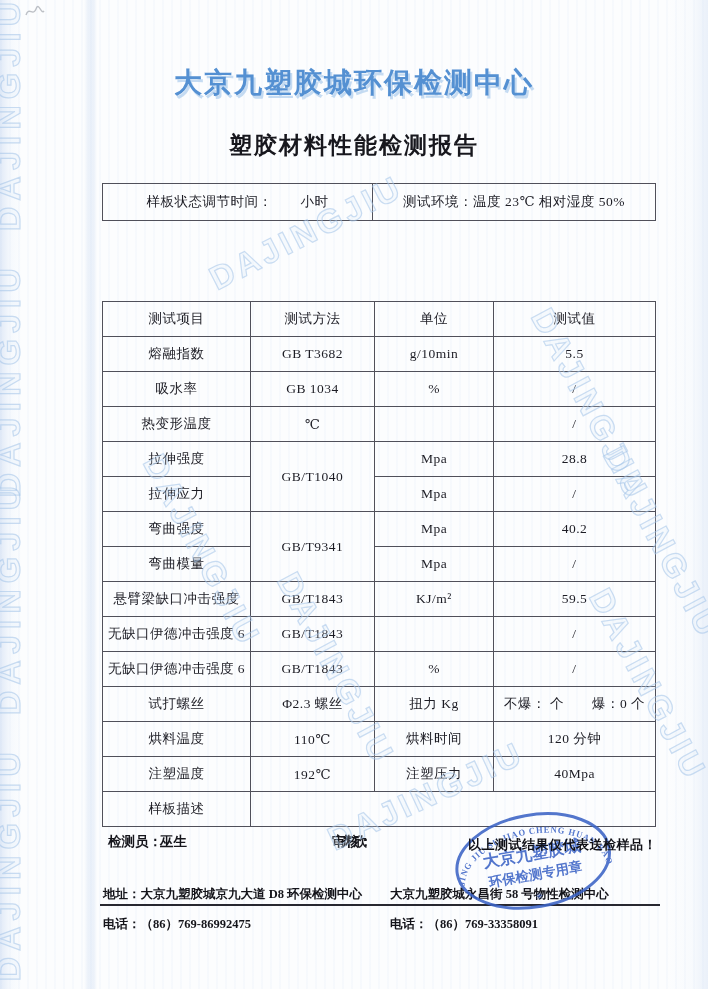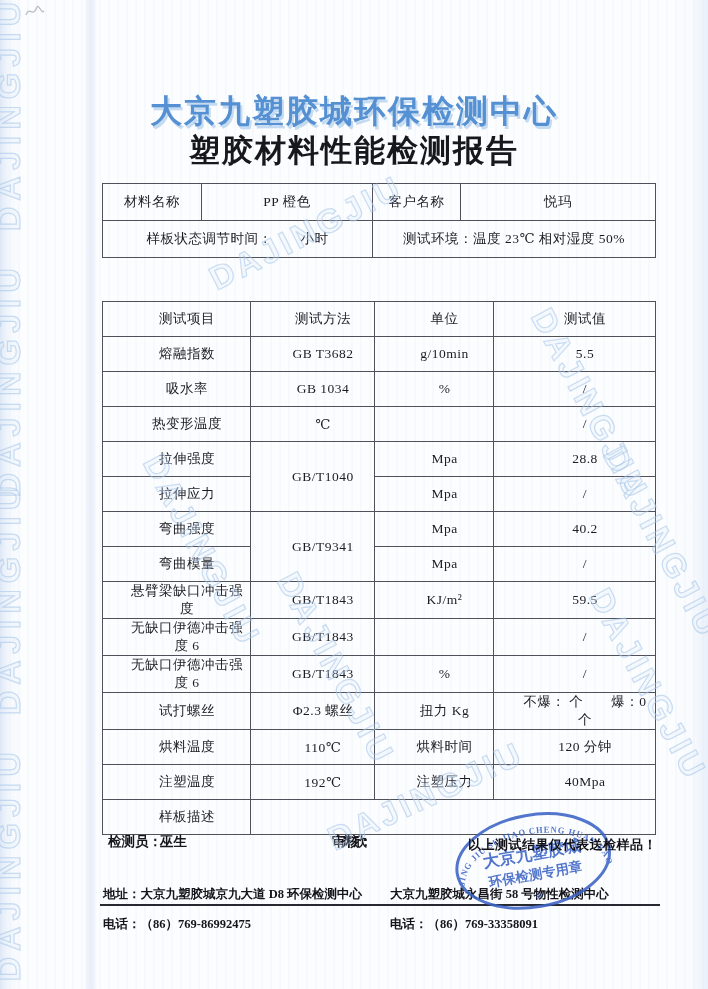--- a/index.html
+++ b/index.html
@@ -24,38 +24,37 @@
     font-family:"Liberation Sans","DejaVu Sans",sans-serif;
     font-weight:700;font-size:33px;letter-spacing:4px;
     color:rgba(222,234,248,.20);
     -webkit-text-stroke:1.2px rgba(163,195,232,.55);
     transform-origin:0 50%;
   }
   .wm-vert{font-size:34px;letter-spacing:6px;}
   
   .title{
     position:absolute;top:64px;left:0;width:100%;z-index:2;text-align:center;
-    font-size:32px;font-weight:bold;letter-spacing:2px;color:#5490d2;
+    font-size:28px;font-weight:bold;letter-spacing:2px;color:#5490d2;
     text-shadow:2px 3px 0 rgba(152,192,232,.55);
-    margin-top:26px;
   }
   .subtitle{
     position:absolute;top:130px;left:0;width:100%;z-index:2;text-align:center;
-    font-size:31px;font-weight:600;letter-spacing:2px;color:#17171d;
+    font-size:23px;font-weight:600;letter-spacing:2px;color:#17171d;
   }
   
   table{border-collapse:collapse;table-layout:fixed;position:absolute;z-index:2;background:transparent;}
   td{
     border:1px solid #50505a;font-size:13.5px;text-align:center;vertical-align:middle;
     color:#1c1c24;overflow:hidden;padding:0 2px;letter-spacing:.5px;
   }
   .info-table{left:102px;top:183px;width:553px;}
   .info-table td{height:36px;}
   .results-table{left:102px;top:301px;width:553px;}
-  .results-table td{height:34px;padding-left:23px;}
+  .results-table td{height:34px;}
   
   .sig-row{position:absolute;top:833px;left:0;width:708px;z-index:2;font-size:13.5px;color:#16161c;}
   .sig-label{position:absolute;white-space:nowrap;font-weight:bold;}
   .note{position:absolute;left:468px;top:836px;z-index:5;font-size:13px;font-weight:700;color:#101016;white-space:nowrap;letter-spacing:.5px;}
   .addr-row{position:absolute;top:886px;left:0;width:708px;z-index:2;font-size:12.5px;font-weight:700;color:#14141a;}
   .phone-row{position:absolute;top:916px;left:0;width:708px;z-index:2;font-size:12.5px;font-weight:700;color:#14141a;}
   .addr-left,.phone-left{position:absolute;left:103px;white-space:nowrap;}
   .addr-right,.phone-right{position:absolute;left:390px;white-space:nowrap;}
   .divider{position:absolute;left:100px;top:904px;width:560px;height:2px;background:#282830;z-index:2;}
   
@@ -88,26 +87,20 @@
 <div class="subtitle">塑胶材料性能检测报告</div>
 
 <table class="info-table">
   <colgroup>
       <col style="width:99px">
       <col style="width:171px">
       <col style="width:88px">
       <col style="width:195px">
     </colgroup>
   <tbody>
-      <tr>
-    <td>材料名称</td>
-    <td>PP 橙色</td>
-    <td>客户名称</td>
-    <td>悦玛</td>
-  </tr>
   <tr>
     <td colspan="2">样板状态调节时间：　　小时</td>
     <td colspan="2">测试环境：温度 23℃  相对湿度 50%</td>
   </tr>
 </tbody>
   </table>
 
 <table class="results-table">
   <colgroup>
       <col style="width:148px">

